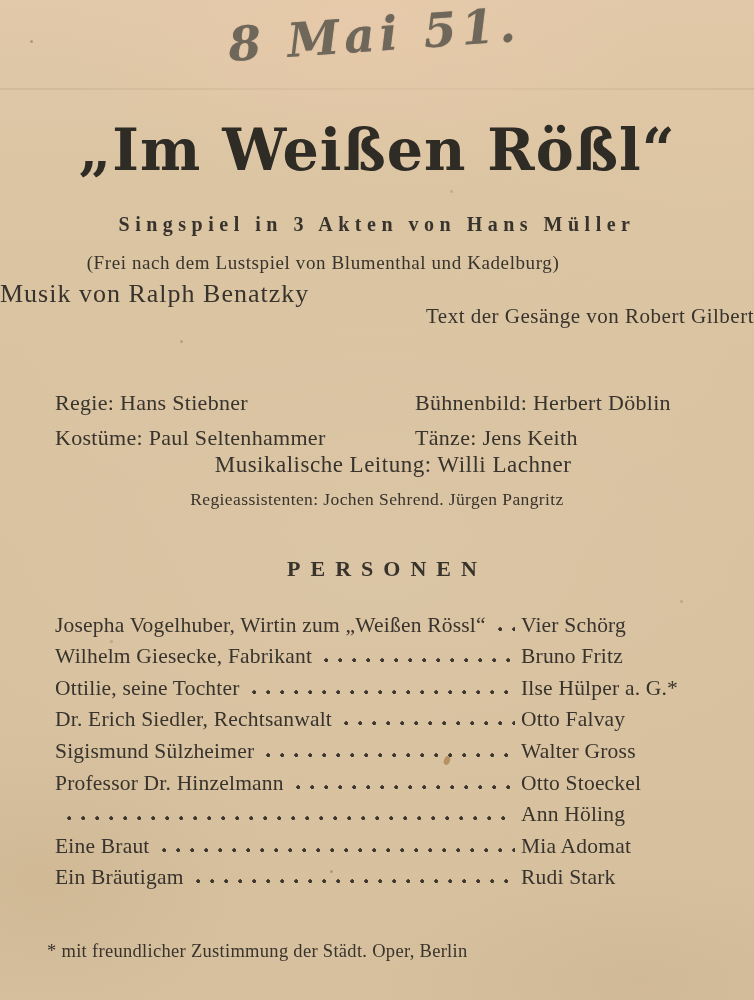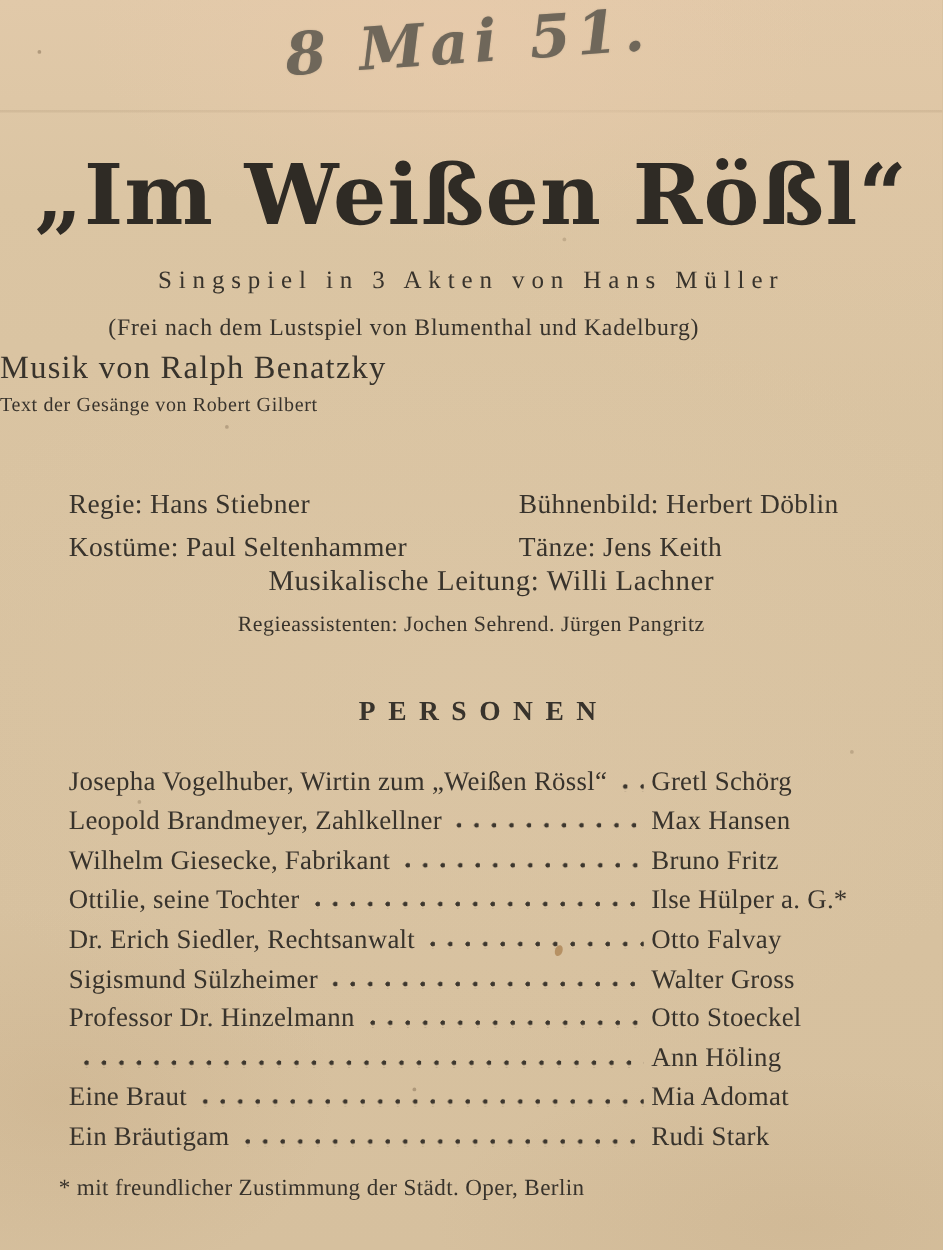--- a/index.html
+++ b/index.html
@@ -32,33 +32,33 @@
 
   .handwriting{
     position:absolute;left:228px;top:6px;width:320px;
     font-family:"DejaVu Serif", serif;font-style:italic;font-weight:bold;
     font-size:47px;letter-spacing:5px;color:#6f675a;
     transform:rotate(-4deg);white-space:nowrap;
     text-shadow:0 0 1px rgba(111,103,90,.5);
   }
   .title{
     position:absolute;left:0;top:116px;width:754px;margin:0;text-align:center;
-    font-family:"DejaVu Serif", serif;font-weight:bold;font-size:67px;
+    font-family:"DejaVu Serif", serif;font-weight:bold;font-size:57px;
     letter-spacing:1px;color:#2f2b25;white-space:nowrap;
   }
   .subtitle{
     position:absolute;left:0;top:213px;width:754px;text-align:center;
-    font-weight:normal;font-size:20px;letter-spacing:5.5px;white-space:nowrap;
+    font-weight:bold;font-size:20px;letter-spacing:5.5px;white-space:nowrap;
   }
   .based-on{position:absolute;left:0;top:252px;width:646px;text-align:center;
     font-size:19px;letter-spacing:.6px;}
   .music{position:absolute;left:0;top:279px;width:754px;
     font-size:26px;letter-spacing:1px;}
-  .lyrics{position:absolute;left:0;top:316px;width:754px;text-align:left;
-    font-size:16px;letter-spacing:.5px;}
+  .lyrics{position:absolute;left:0;top:304px;width:754px;text-align:right;
+    font-size:21px;letter-spacing:.5px;}
   .insertions{position:absolute;left:0;top:343px;width:754px;text-align:center;
     font-size:17.5px;letter-spacing:.2px;white-space:nowrap;}
 
   .prod-grid{
     position:absolute;left:55px;top:390px;width:660px;
     display:grid;grid-template-columns:360px 1fr;row-gap:9px;
     font-size:22px;letter-spacing:.3px;
   }
   .musical-direction{position:absolute;left:0;top:452px;width:754px;text-align:center;
     font-size:23px;letter-spacing:.5px;padding-left:16px;}
@@ -117,28 +117,23 @@
 
   <div class="assistants">Regieassistenten: Jochen Sehrend. Jürgen Pangritz</div>
 
   <div class="personen">PERSONEN</div>
 
   <div class="cast-list">
 
       <div class="cast-row">
         <span class="role">Josepha Vogelhuber, Wirtin zum „Weißen Rössl“</span>
         <span class="leader"></span>
-        <span class="performer">Gretl Schörg</span>
+        <span class="performer">Vier Schörg</span>
       </div>
 
-      <div class="cast-row">
-        <span class="role">Leopold Brandmeyer, Zahlkellner</span>
-        <span class="leader"></span>
-        <span class="performer">Max Hansen</span>
-      </div>
 
       <div class="cast-row">
         <span class="role">Wilhelm Giesecke, Fabrikant</span>
         <span class="leader"></span>
         <span class="performer">Bruno Fritz</span>
       </div>
 
       <div class="cast-row">
         <span class="role">Ottilie, seine Tochter</span>
         <span class="leader"></span>

